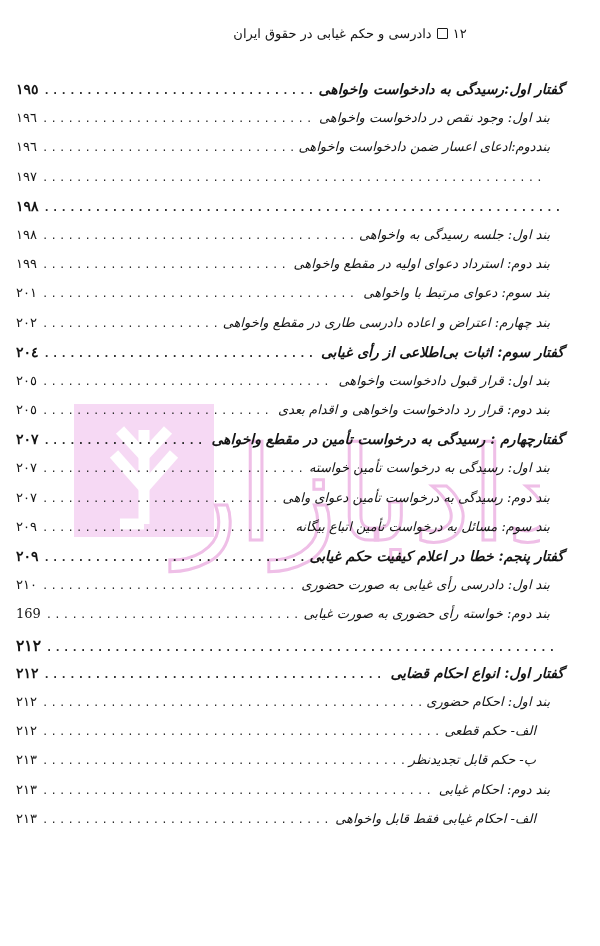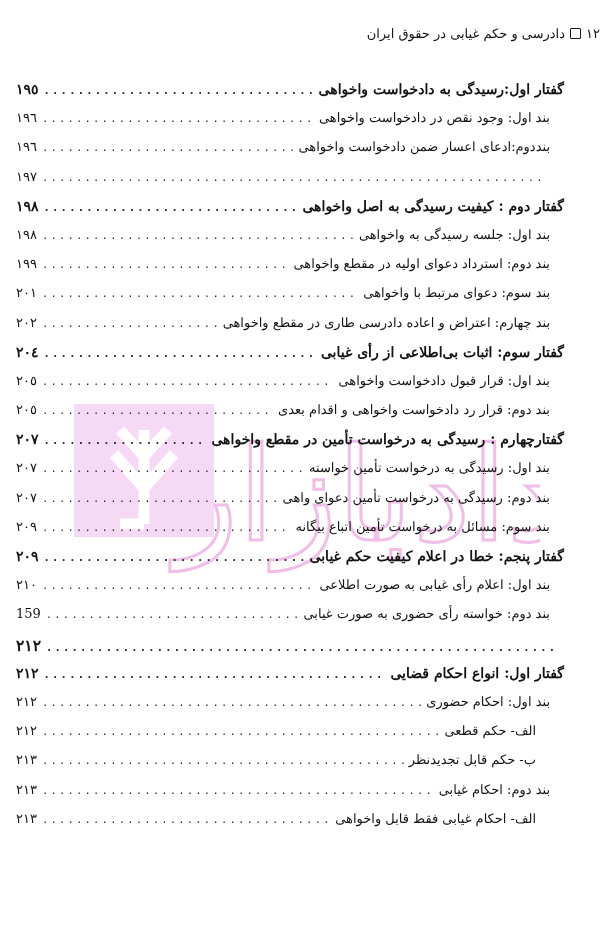--- a/index.html
+++ b/index.html
@@ -7,21 +7,21 @@
     width:600px;height:946px;overflow:hidden;position:relative;
     direction:rtl;
     font-family:"DejaVu Serif","Liberation Serif",serif;
     color:#141414;
   }
   
   .page-header{
     margin-top:26px;
     padding-left:50px;      
     padding-right:0;
-    text-align:right;        
+    text-align:center;        
     direction:rtl;
     font-size:13px;
   }
   .page-header .inner{
     display:inline-block;
     margin-left:50px;       
   }
   .hdr-square{
     display:inline-block;width:9px;height:9px;
     border:1.5px solid #1a1a1a;border-radius:1px;
@@ -35,21 +35,21 @@
   
   .toc{
     position:relative;z-index:1;
     margin-top:40px;
     padding:0 36px 0 16px;  
   }
   .row{
     display:flex;align-items:baseline;
     height:29.2px;
   }
-  .row .title{white-space:nowrap;}
+  .row .title{white-space:nowrap;font-style:italic;}
   .row .dots{
     flex:1 1 auto;min-width:10px;overflow:hidden;white-space:nowrap;
     margin:0 5px;direction:ltr;
   }
   .row .dots::before{
     content:"......................................................................................................................................................................................................................................";
     font-family:"DejaVu Sans Mono","Liberation Mono",monospace;
     font-size:10.5px;letter-spacing:2.2px;color:#2b2b2b;
   }
   .row .pnum{white-space:nowrap;}
@@ -98,21 +98,20 @@
     <span class="dots"></span>
     <span class="pnum">١٩٦</span>
   </div>
 
   <div class="row level-band">
     <span class="dots"></span>
     <span class="pnum">١٩٧</span>
   </div>
 
   <div class="row level-goftar">
-    <span class="title">گفتار دوم : کیفیت رسیدگی به اصل واخواهی</span>
     <span class="dots"></span>
     <span class="pnum">١٩٨</span>
   </div>
 
   <div class="row level-band">
     <span class="title">بند اول: جلسه رسیدگی به واخواهی</span>
     <span class="dots"></span>
     <span class="pnum">١٩٨</span>
   </div>
 
@@ -176,29 +175,29 @@
     <span class="pnum">٢٠٩</span>
   </div>
 
   <div class="row level-goftar">
     <span class="title">گفتار پنجم: خطا در اعلام کیفیت حکم غیابی</span>
     <span class="dots"></span>
     <span class="pnum">٢٠٩</span>
   </div>
 
   <div class="row level-band">
-    <span class="title">بند اول: اعلام رأی غیابی به صورت اطلاعی</span>
+    <span class="title">بند اول: دادرسی رأی غیابی به صورت حضوری</span>
     <span class="dots"></span>
     <span class="pnum">٢١٠</span>
   </div>
 
   <div class="row level-band">
     <span class="title">بند دوم: خواسته رأی حضوری به صورت غیابی</span>
     <span class="dots"></span>
-    <span class="pnum">159</span>
+    <span class="pnum">169</span>
   </div>
 
   <div class="row level-mabhas">
     <span class="dots"></span>
     <span class="pnum">٢١٢</span>
   </div>
 
   <div class="row level-goftar">
     <span class="title">گفتار اول: انواع احکام قضایی</span>
     <span class="dots"></span>

